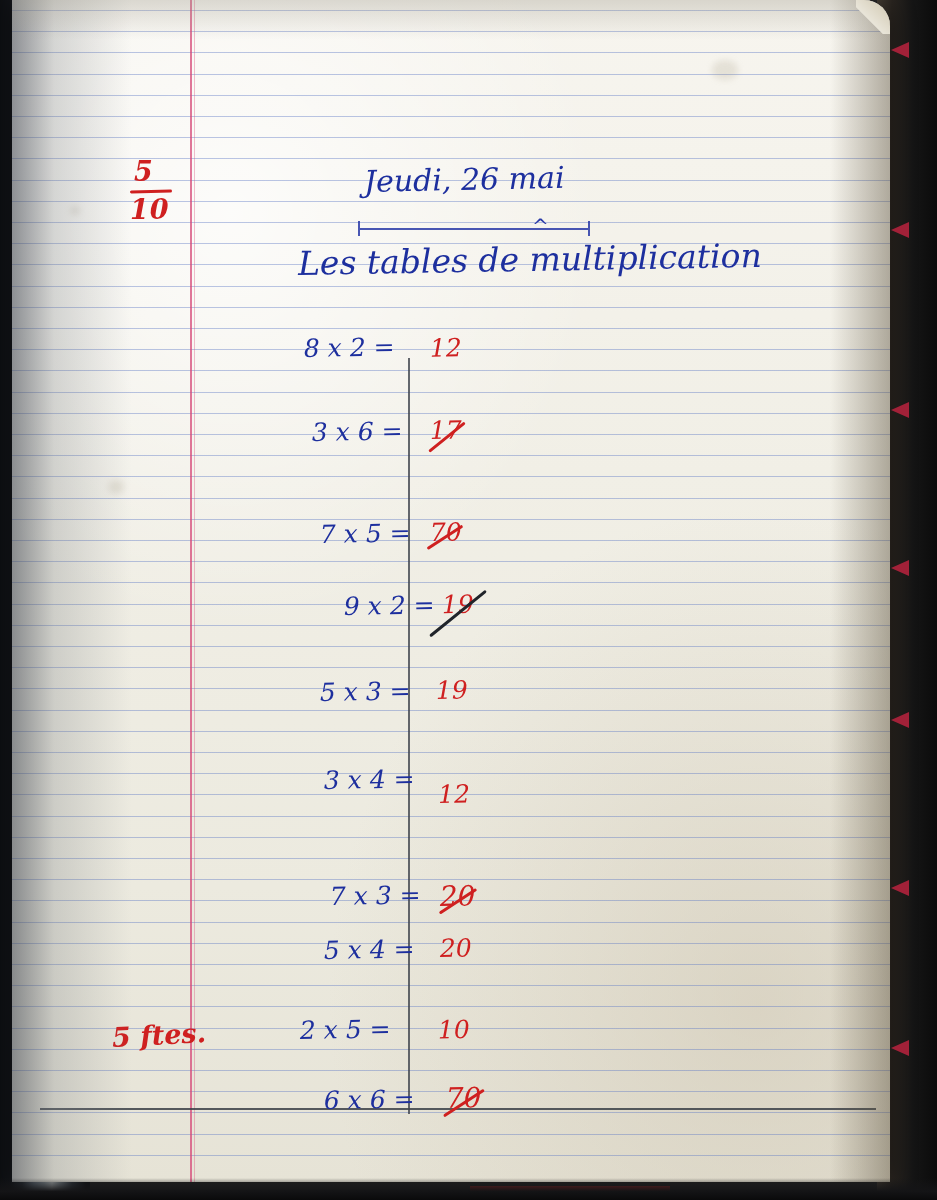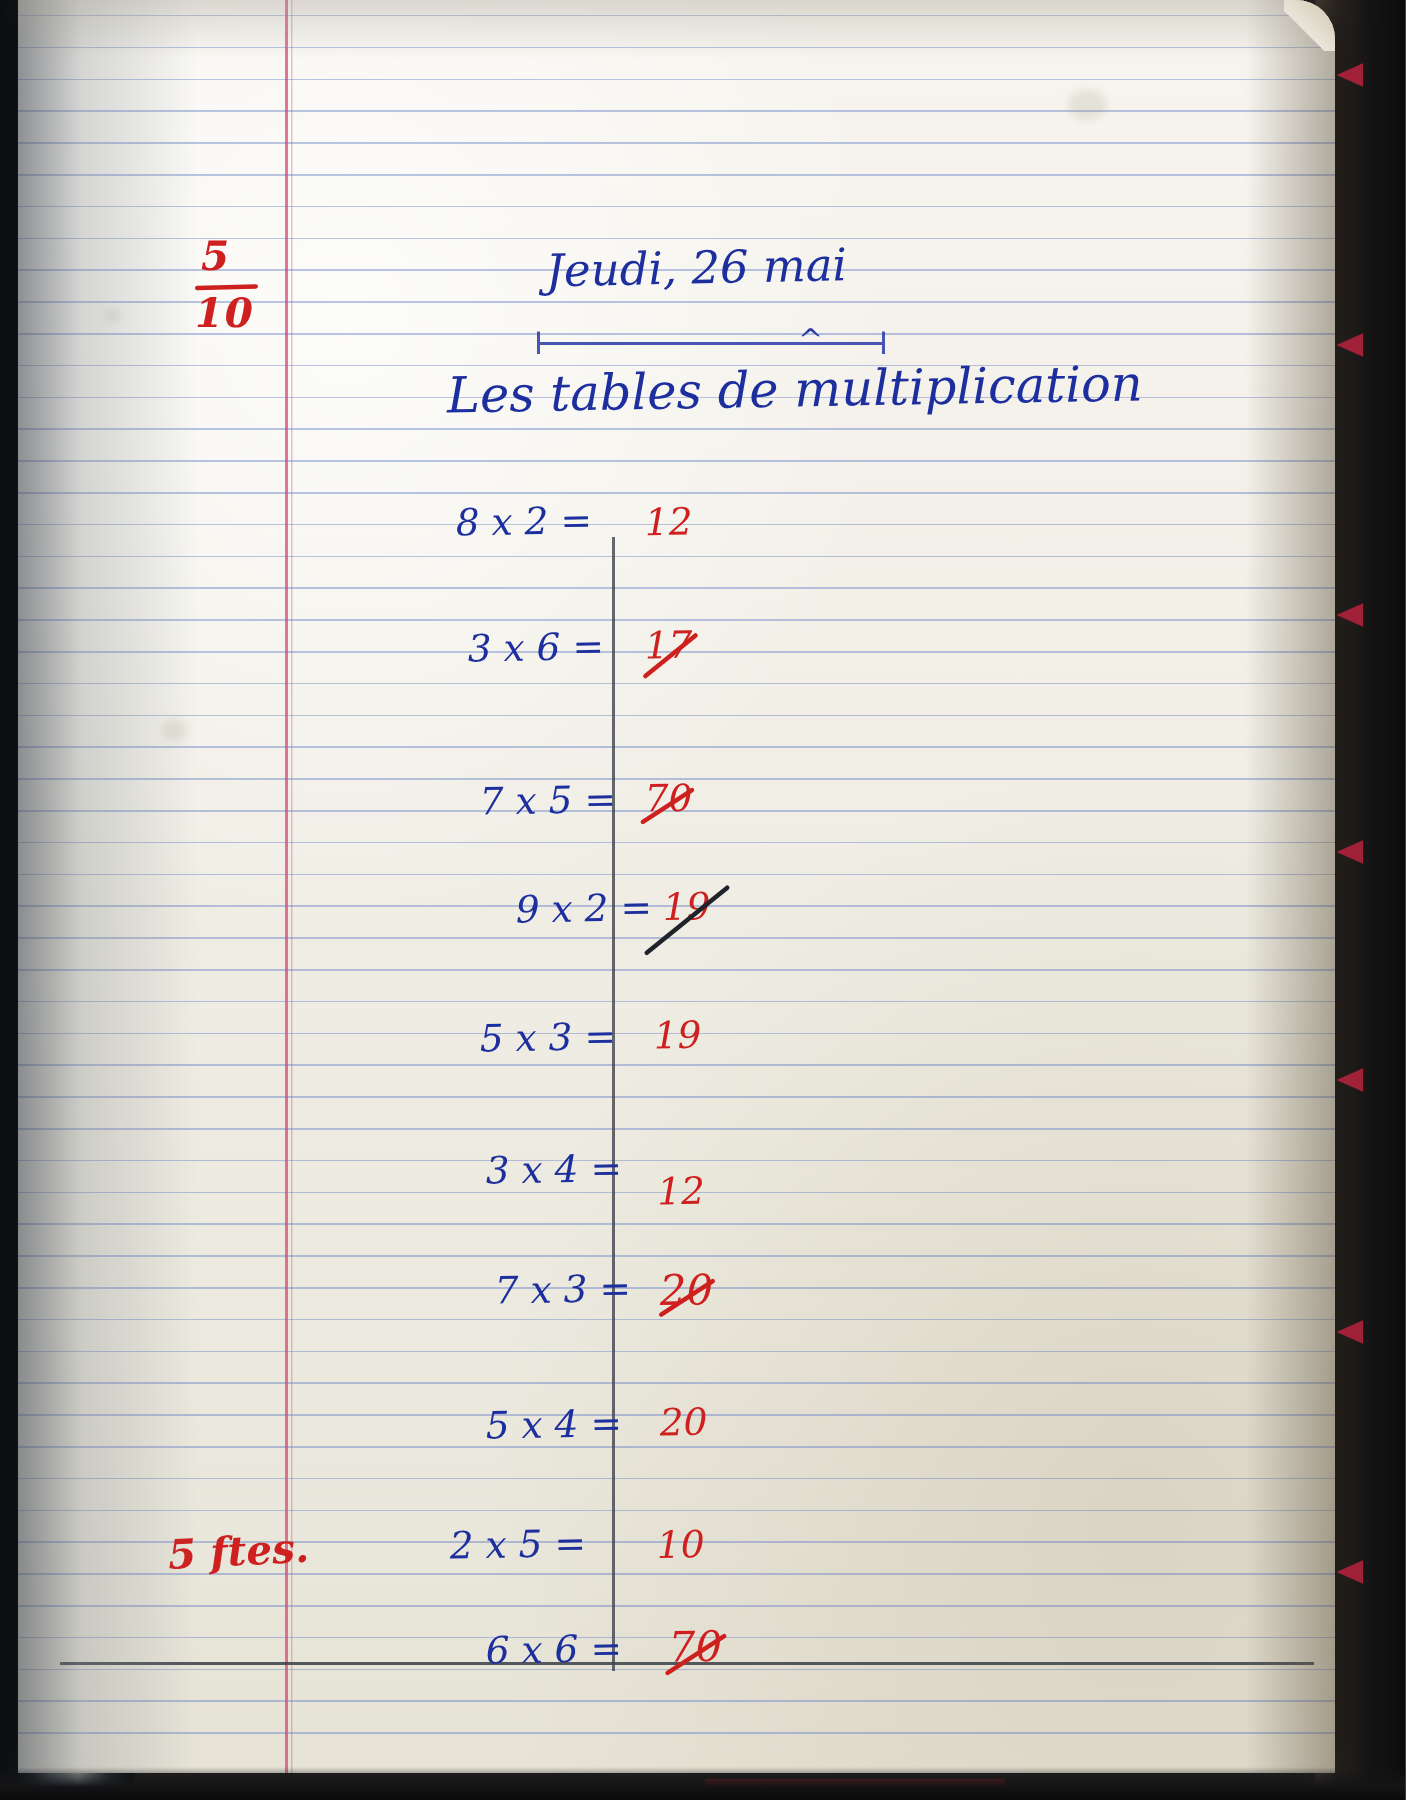--- a/index.html
+++ b/index.html
@@ -305,21 +305,21 @@
     <div class="row" style="left:308px; top:678px; transform:rotate(-1deg);">
       <div class="lhs">5 x 3 =</div>
       <div class="rhs" style="left:116px; top:0px;">19</div>
     </div>
 
     <div class="row" style="left:312px; top:766px; transform:rotate(-1deg);text-align:right;">
       <div class="lhs">3 x 4 =</div>
       <div class="rhs" style="left:114px; top:16px;">12</div>
     </div>
 
-    <div class="row" style="left:318px; top:846px; transform:rotate(-1deg);">
+    <div class="row" style="left:318px; top:882px; transform:rotate(-1deg);">
       <div class="lhs">7 x 3 =</div>
       <div class="rhs" style="left:110px; top:0px; font-size:28px;">20</div>
       <div class="strike s2" style="left:106px; top:20px; width:44px;"></div>
     </div>
 
     <div class="row" style="left:312px; top:936px; transform:rotate(-1deg);">
       <div class="lhs">5 x 4 =</div>
       <div class="rhs" style="left:116px; top:0px;">20</div>
     </div>
 

